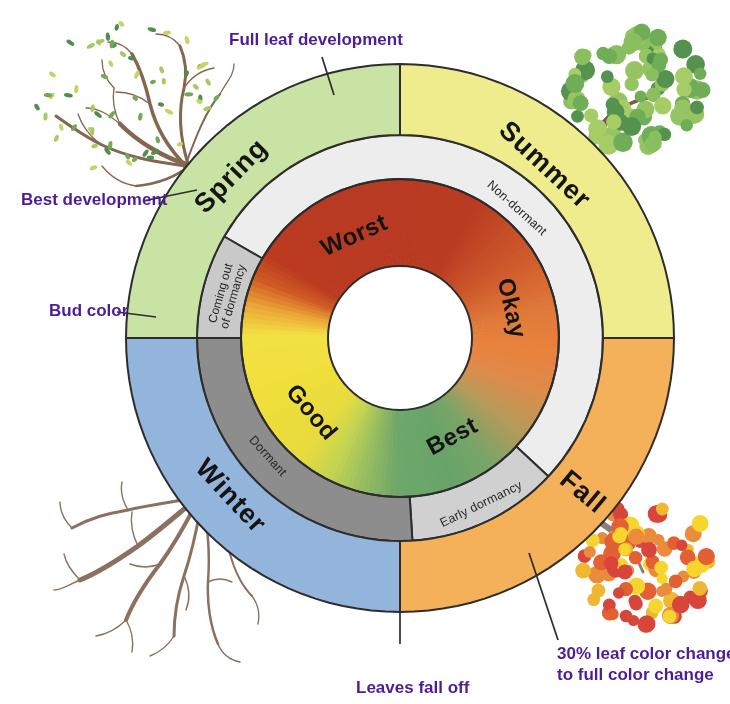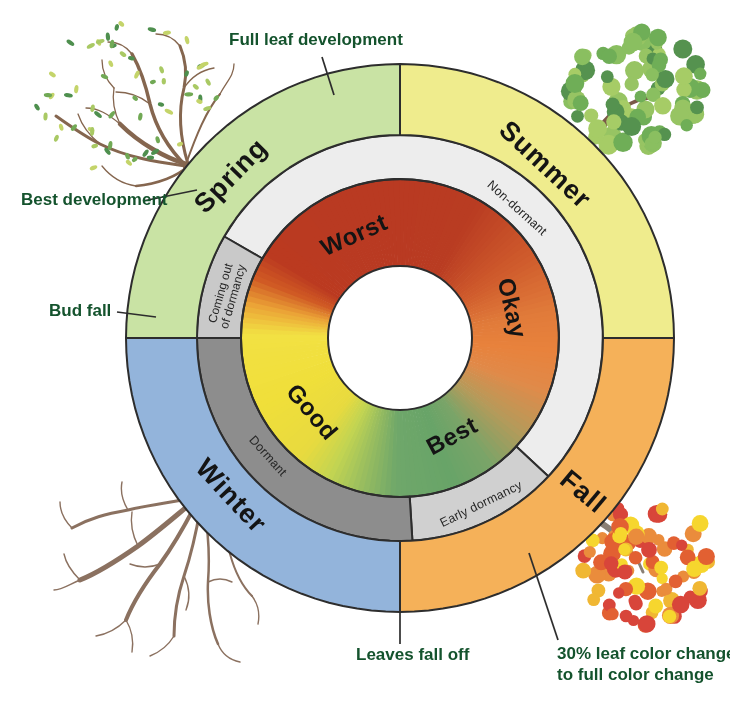--- a/index.html
+++ b/index.html
@@ -5,21 +5,21 @@
   html,body{margin:0;padding:0;background:#ffffff;font-family:"Liberation Sans",sans-serif;}
   #stage{position:relative;width:730px;height:704px;background:#ffffff;overflow:hidden;}
   svg.layer{position:absolute;left:0;top:0;}
   .tree{position:absolute;}
   .wl{position:absolute;white-space:nowrap;font-weight:700;color:#141414;
       transform:translate(-50%,-50%) rotate(var(--r,0deg));}
   .season{font-size:27px;letter-spacing:1px;}
   .rating{font-size:24px;letter-spacing:.5px;}
   .dorm{font-size:12.5px;font-weight:500;color:#262626;letter-spacing:.2px;}
   .dorm2{font-size:12px;font-weight:500;color:#262626;text-align:center;line-height:1.08;}
-  .note{position:absolute;font-size:17px;font-weight:600;color:#14532d;white-space:nowrap;}
+  .note{position:absolute;font-size:17px;font-weight:600;color:#4c1d95;white-space:nowrap;}
   .note2{line-height:1.25;}
 </style>
 </head>
 <body>
 
 <div id="stage">
 
   <svg class="tree" style="left:28px;top:16px;" width="212" height="186" viewBox="0 0 212 186">
     <g stroke="#85664f" fill="none" stroke-linecap="round">
       <path d="M158,148 C138,142 112,128 92,108" stroke-width="4.5"></path>
@@ -542,19 +542,19 @@
   <div class="wl dorm" style="left:517px;top:208px;--r:42deg;font-weight:400">Non-dormant</div>
   <div class="wl dorm" style="left:481px;top:504px;--r:-26deg;font-weight:400">Early dormancy</div>
   <div class="wl dorm" style="left:268px;top:456px;--r:48deg;font-weight:400">Dormant</div>
   <div class="wl dorm2" style="left:227px;top:295px;--r:-74deg">
     <span style="display:block">Coming out</span>
     <span style="display:block">of dormancy</span>
   </div>
 
   <div class="note" style="left:229px;top:30px">Full leaf development</div>
   <div class="note" style="left:21px;top:190px">Best development</div>
-  <div class="note" style="left:49px;top:301px">Bud fall</div>
-  <div class="note" style="left:356px;top:645px">Leaves fall off</div>
+  <div class="note" style="left:49px;top:301px">Bud color</div>
+  <div class="note" style="left:356px;top:678px">Leaves fall off</div>
   <div class="note note2" style="left:557px;top:643px">
     <span style="display:block">30% leaf color change</span>
     <span style="display:block">to full color change</span>
   </div>
 </div>
 
 </body></html>

